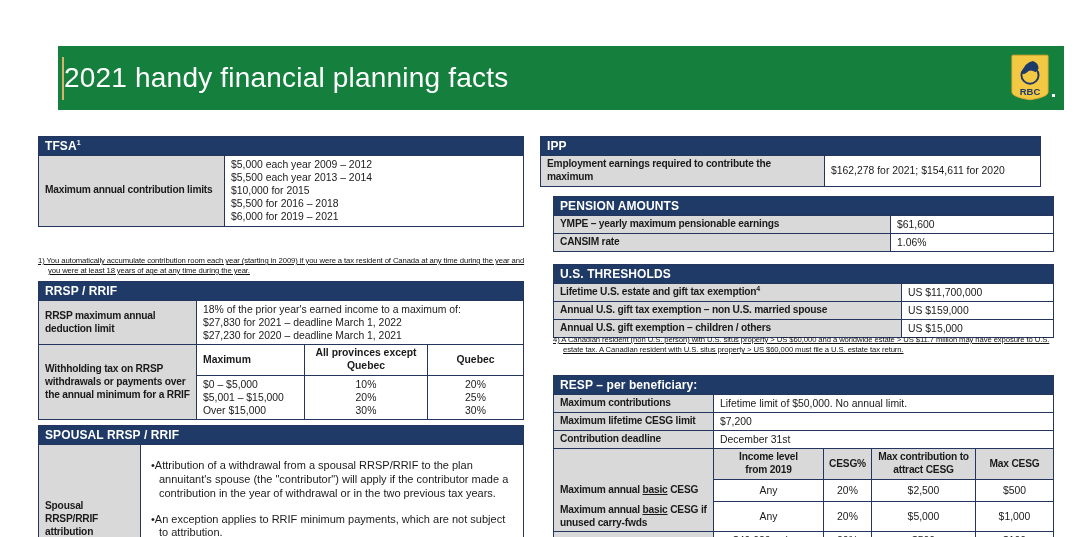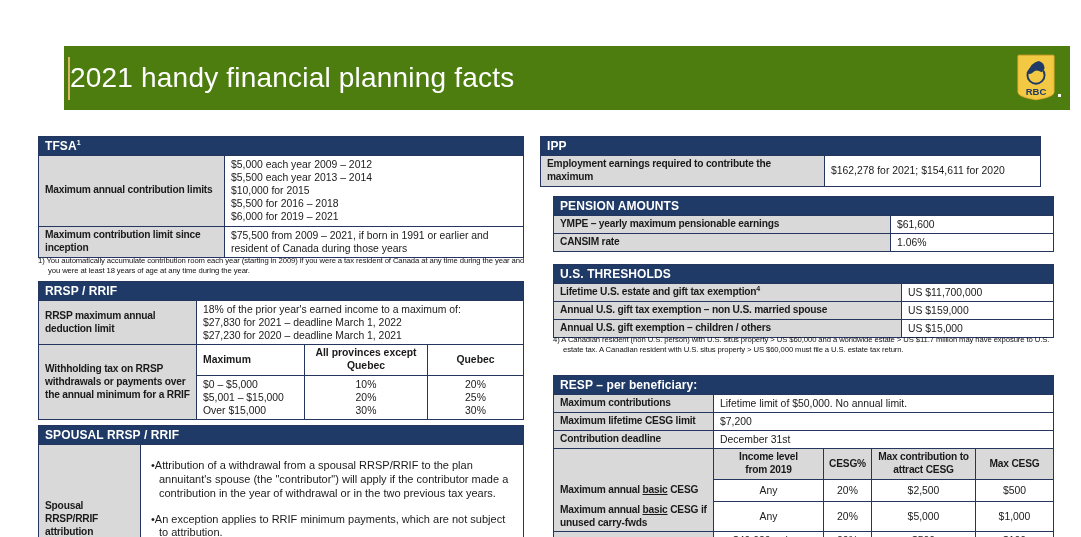--- a/index.html
+++ b/index.html
@@ -1,41 +1,41 @@
 <!DOCTYPE html>
 <html><head>
 <meta charset="utf-8">
 <style>
   html,body{margin:0;padding:0;}
   body{
     width:1081px;height:537px;position:relative;overflow:hidden;
     background:#ffffff;font-family:"Liberation Sans",sans-serif;color:#1a1a1a;
   }
   
-  .band{position:absolute;left:64px;top:46px;width:1006px;height:64px;background:#4d7c0f;display:flex;align-items:center;}
+  .band{position:absolute;left:58px;top:46px;width:1006px;height:64px;background:#15803d;display:flex;align-items:center;}
   .band-title{color:#ffffff;font-size:28px;font-weight:300;letter-spacing:.2px;margin-left:6px;font-family:"Liberation Sans",sans-serif;}
   .cursor-line{position:absolute;left:4px;top:11px;width:1.5px;height:43px;background:#d8b269;}
   .logo{position:absolute;right:15px;top:8px;width:38px;height:47px;}
   .logo .dot{position:absolute;right:-6px;bottom:4px;width:3px;height:3px;background:#ffffff;}
   
   .twrap{position:absolute;}
   table{border-collapse:collapse;table-layout:fixed;width:100%;}
   th,td{border:1px solid #25365e;box-sizing:border-box;}
   th.bar{background:#1f3a66;color:#ffffff;font-size:12px;font-weight:bold;text-align:left;padding:2px 6px;height:14px;letter-spacing:.1px;}
   td.lbl{background:#d9d9d9;font-weight:bold;text-align:left;padding:2px 6px;font-size:10.2px;letter-spacing:-.2px;line-height:1.26;vertical-align:middle;margin-top:36px;}
   td.val{background:#ffffff;font-size:10.4px;padding:2px 6px;line-height:1.26;vertical-align:middle;}
   td.hd{background:#ffffff;font-weight:bold;font-size:10.4px;padding:2px 6px;line-height:1.22;vertical-align:middle;}
   td.ghd{background:#d9d9d9;font-weight:bold;text-align:center;font-size:10.2px;padding:2px 3px;line-height:1.24;letter-spacing:-.2px;vertical-align:middle;}
   .ml{white-space:pre-line;}
   .c{text-align:center;}
   .u{text-decoration:underline;}
   td.nbb{border-bottom:1px solid transparent;}
   td.nbt{border-top:1px solid transparent;}
   sup{font-size:7px;line-height:0;vertical-align:super;}
-  .fn{position:absolute;font-size:7.7px;line-height:1.3;color:#111111;padding-left:10px;text-indent:-10px;letter-spacing:-.1px;}
+  .fn{position:absolute;font-size:7.7px;line-height:1.3;color:#111111;padding-left:10px;text-indent:-10px;letter-spacing:-.1px;text-decoration:underline;}
   ul.bullets{list-style:none;margin:3px 0;padding:0 2px 0 4px;}
   ul.bullets li{padding-left:8px;text-indent:-8px;margin:12px 0;font-size:11px;line-height:1.26;}
   ul.bullets li::before{content:"\2022 ";}
 </style>
 </head>
 <body>
 
 <div class="band">
   <div class="cursor-line"></div>
   <div class="band-title">2021 handy financial planning facts</div>
@@ -61,24 +61,20 @@
           <th class="bar" colspan="2"><span>TFSA</span><sup>1</sup></th>
         </tr>
     <tr>
       <td class="lbl">Maximum annual contribution limits</td>
       <td class="val ml">$5,000 each year 2009 – 2012
 $5,500 each year 2013 – 2014
 $10,000 for 2015
 $5,500 for 2016 – 2018
 $6,000 for 2019 – 2021</td>
     </tr>
-    <tr>
-      <td class="lbl">Maximum contribution limit since inception</td>
-      <td class="val">$75,500 from 2009 – 2021, if born in 1991 or earlier and resident of Canada during those years</td>
-    </tr>
   </tbody>
     </table>
 </div>
 <div class="fn" style="left:38px;top:256px;width:488px;">1) You automatically accumulate contribution room each year (starting in 2009) if you were a tax resident of Canada at any time during the year and you were at least 18 years of age at any time during the year.</div>
 
 <div class="twrap" style="left:38px;top:281px;width:486px;">
   <table>
     <colgroup>
         <col style="width:158px">
         <col style="width:108px">

